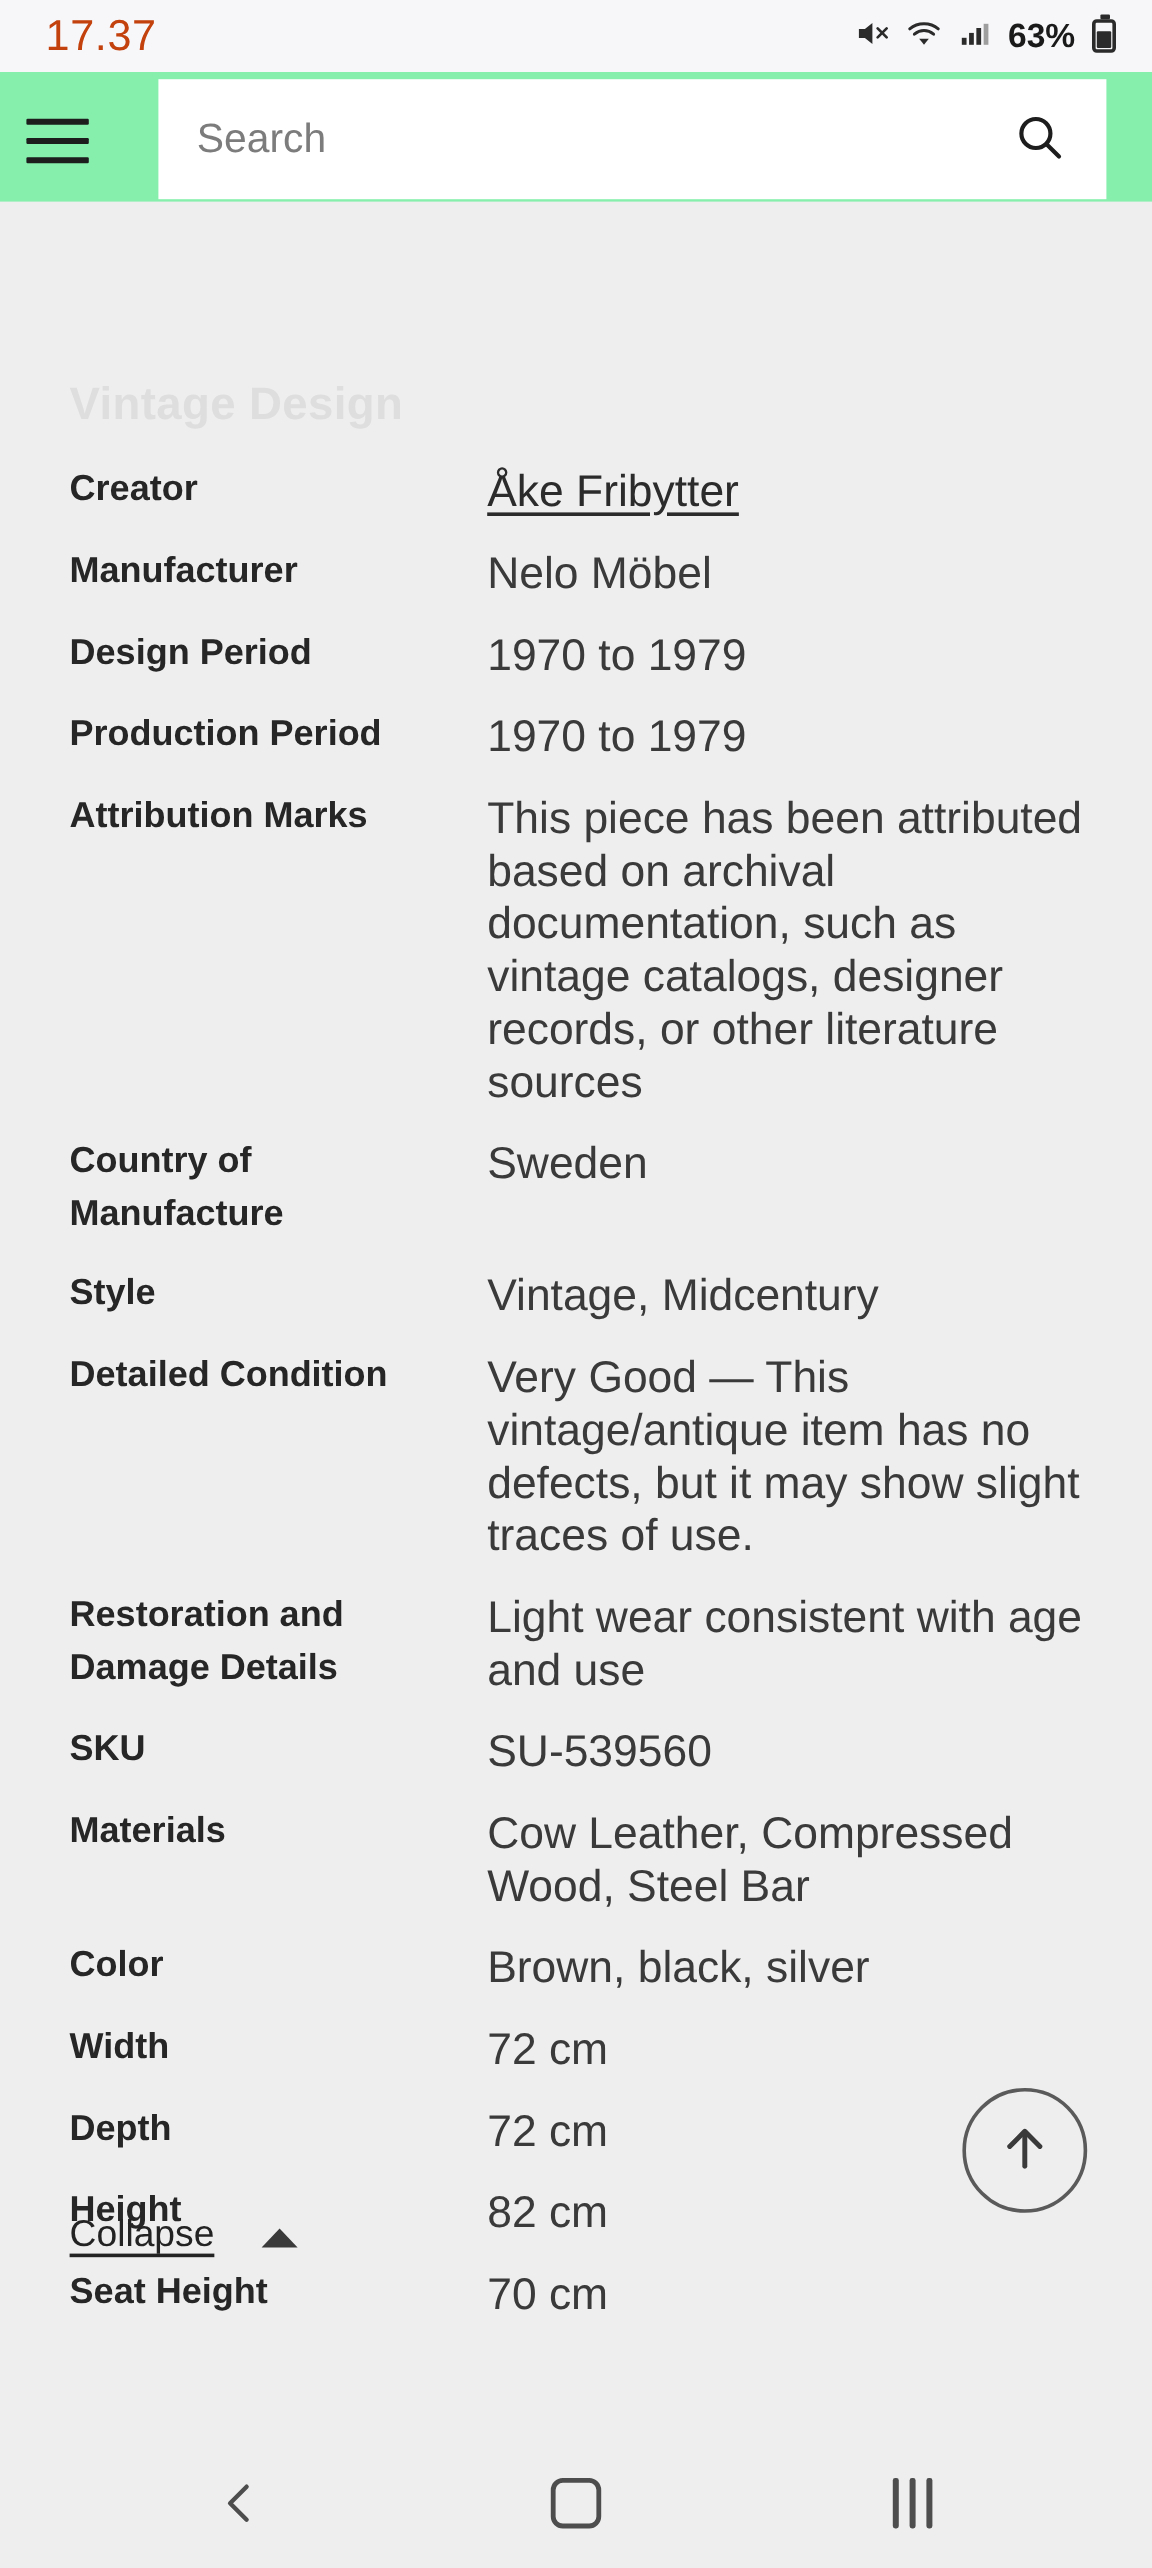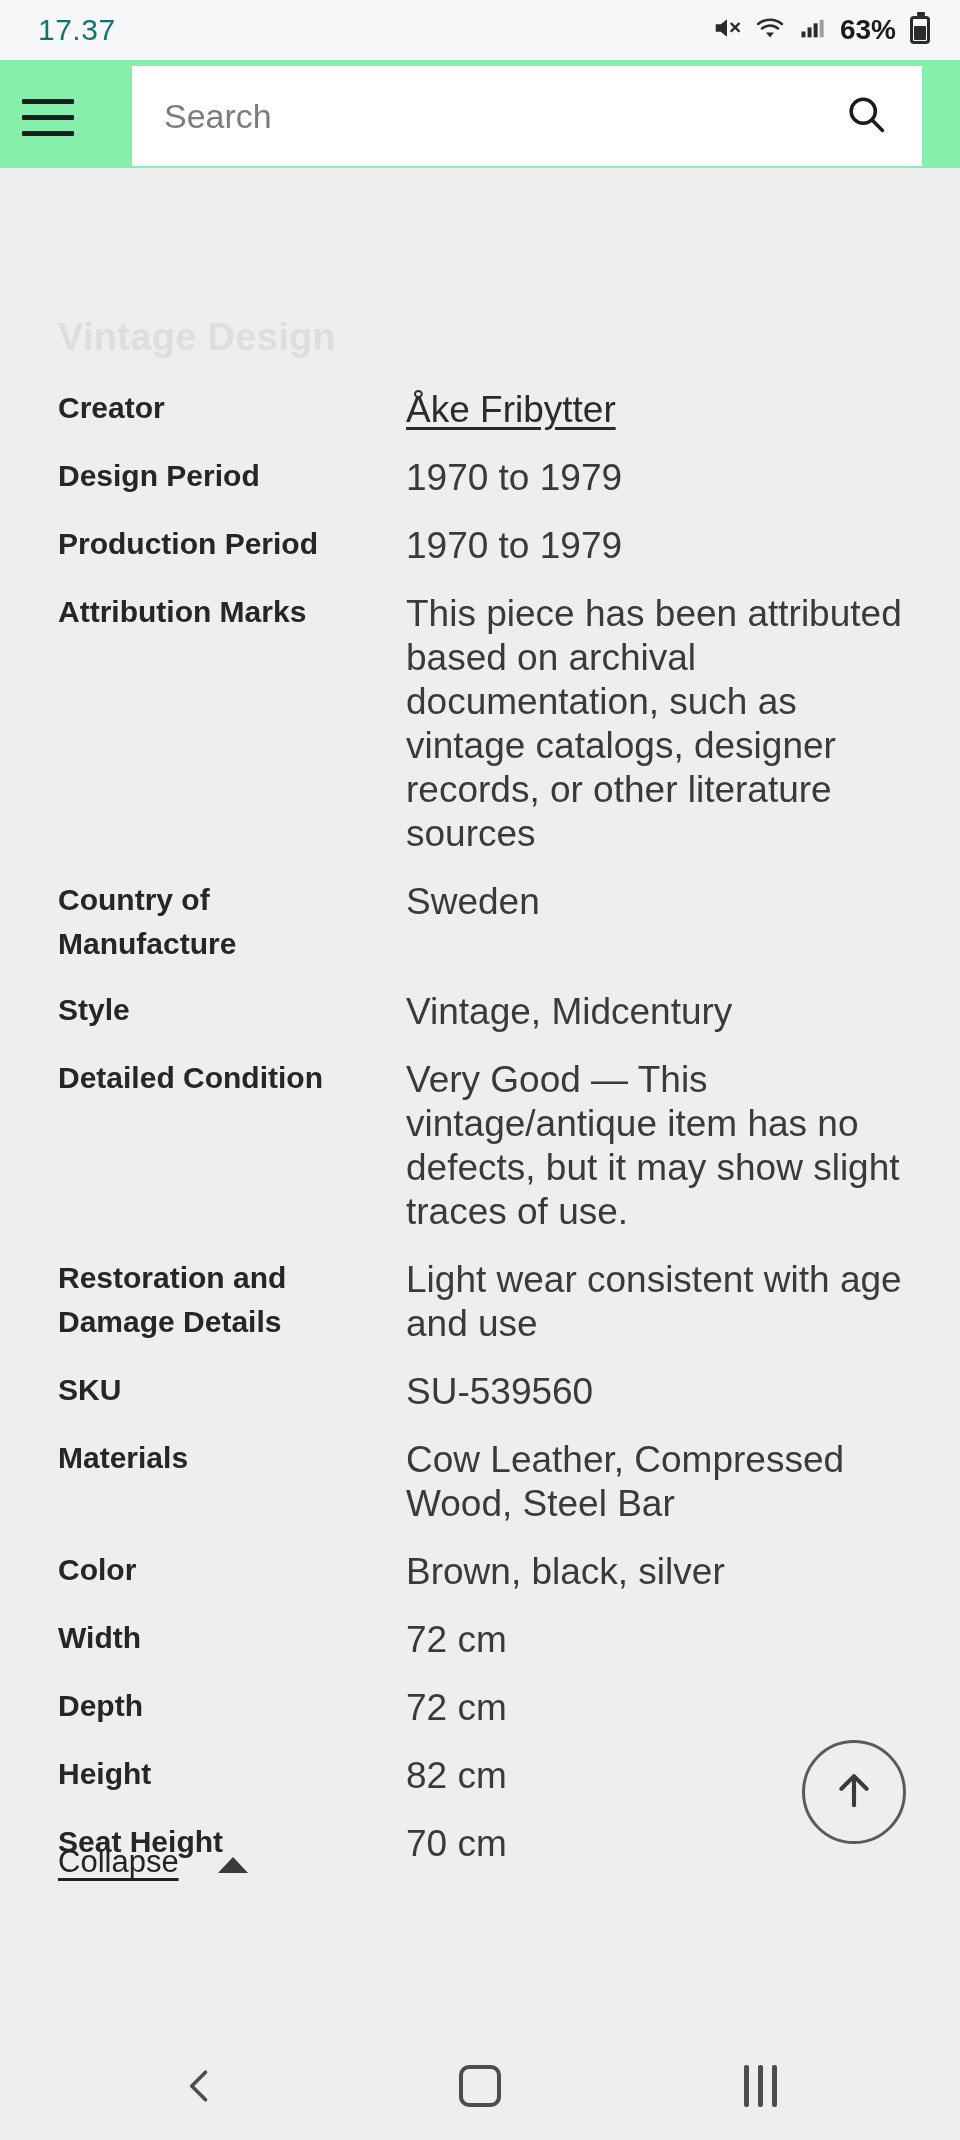--- a/index.html
+++ b/index.html
@@ -22,22 +22,22 @@
   .statusbar {
     height: 60px;
     background: #f7f7fa;
     display: flex;
     align-items: center;
     justify-content: space-between;
     padding: 0 30px 0 38px;
     flex: 0 0 auto;
   }
   .status-time {
-    font-size: 30px;
-    color: #0f766e;
+    font-size: 36px;
+    color: #c2410c;
     letter-spacing: 0.5px;
   }
   .status-right {
     display: flex;
     align-items: center;
     gap: 12px;
     text-align: center;
   }
   .status-icon { display: block; }
   .status-battery-text {
@@ -300,20 +300,24 @@
 
     <div class="ghost-title">Vintage Design</div>
 
     <div class="spec-table">
 
       <div class="spec-row">
         <div class="spec-label">Creator</div>
         <div class="spec-value link">Åke Fribytter</div>
       </div>
 
+      <div class="spec-row">
+        <div class="spec-label">Manufacturer</div>
+        <div class="spec-value">Nelo Möbel</div>
+      </div>
 
       <div class="spec-row">
         <div class="spec-label">Design Period</div>
         <div class="spec-value">1970 to 1979</div>
       </div>
 
       <div class="spec-row">
         <div class="spec-label">Production Period</div>
         <div class="spec-value">1970 to 1979</div>
       </div>

